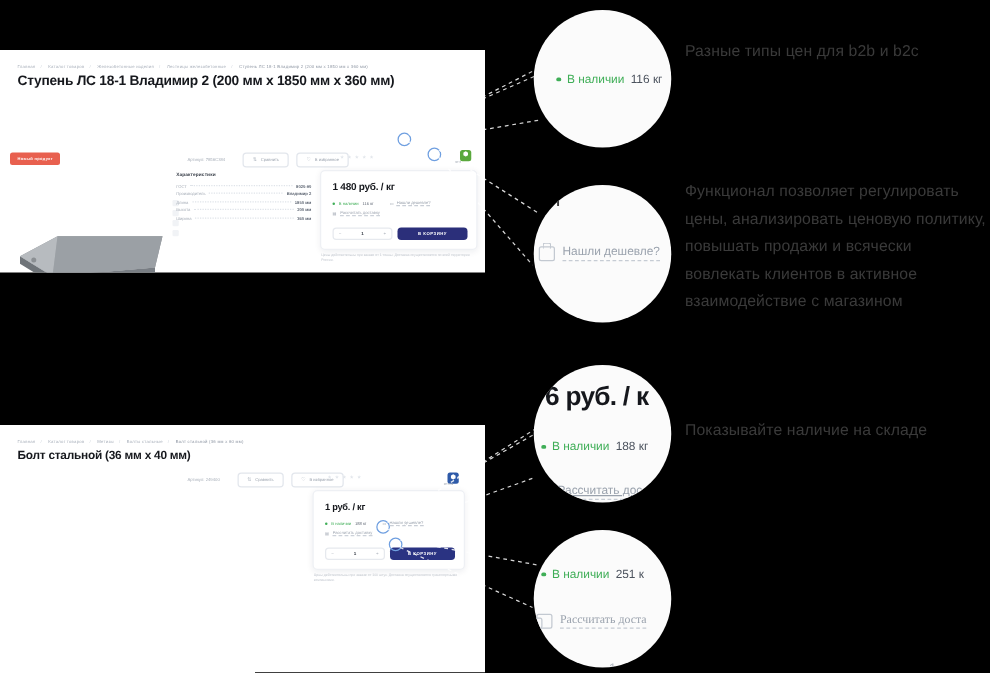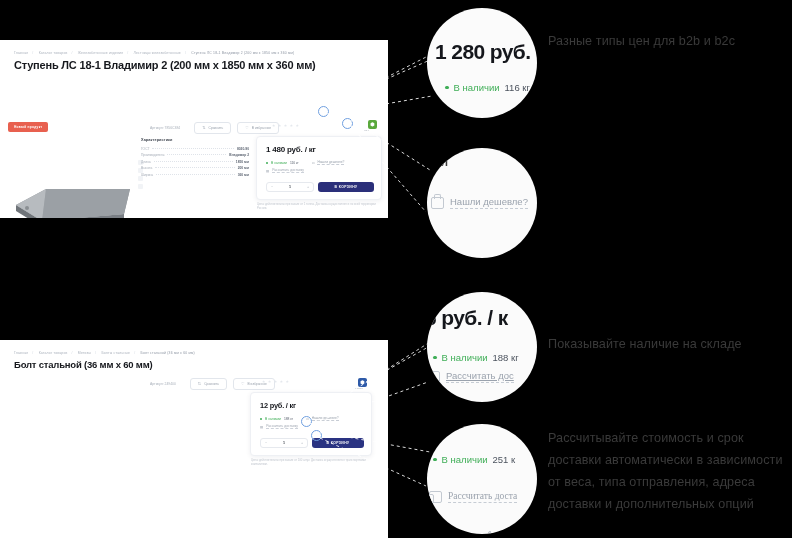--- a/index.html
+++ b/index.html
@@ -325,21 +325,21 @@
   </div>
 
   <div class="shot" id="shot-bottom">
     <div class="crumbs">
       <span>Главная</span><span class="sep">/</span>
       <span>Каталог товаров</span><span class="sep">/</span>
       <span>Метизы</span><span class="sep">/</span>
       <span>Болты стальные</span><span class="sep">/</span>
       <span class="cur">Болт стальной (36 мм х 60 мм)</span>
     </div>
-    <div class="ptitle">Болт стальной (36 мм x 60 мм)</div>
+    <div class="ptitle">Болт стальной (36 мм x 40 мм)</div>
 
     <div class="tools" style="left:150px;top:38px;">
       <span class="art-code">Артикул: 249400</span>
       <span class="tbtn">
         <span class="gl">⇅</span>
         <span>Сравнить</span>
       </span>
       <span class="tbtn">
         <span class="gl">♡</span>
         <span>В избранное</span>
@@ -353,21 +353,21 @@
         <i></i>
         <i></i>
     </div>
 
     <div class="logo-badge" style="left:358px;top:38px;">
       <span class="lg">⬢</span>
     </div>
     <div class="logo-cap" style="left:355px;top:47px;">МЕТИЗ</div>
 
     <div class="pricecard" style="left:250px;top:52px;">
-      <div class="price-big">12 руб. / кг</div>
+      <div class="price-big">1 руб. / кг</div>
       <div class="stock-row">
         <span class="dot"></span>
         <span class="stock-txt">В наличии</span>
         <span class="stock-qty">188 кг</span>
         <span class="cheaper">
           <span>▭</span>
           <span class="u">Нашли дешевле?</span>
         </span>
       </div>
       <div class="ship-row">
@@ -401,48 +401,47 @@
       <line x1="310" y1="424" x2="428" y2="382"></line>
       <line x1="320" y1="432" x2="430" y2="452"></line>
       <line x1="320" y1="438" x2="426" y2="486"></line>
       <line x1="375" y1="84" x2="430" y2="60"></line>
       <line x1="366" y1="382" x2="430" y2="346"></line>
     </g>
   </svg>
 
   <div class="mag" id="mag1">
     <div class="inner" style="left:8px;top:32px;">
-      <div class="m-price">1 280 руб.</div>
       <div class="m-stock" style="margin-top:18px;margin-left:10px;">
         <span class="d"></span>
         <span class="t">В наличии</span>
         <span class="q">116 кг</span>
       </div>
     </div>
   </div>
 
   <div class="mag" id="mag2">
     <div class="inner" style="left:4px;top:48px;">
       <div class="m-link">
         <span class="m-ico bag"></span>
         <span class="u">Нашли дешевле?</span>
       </div>
     </div>
     <div class="inner" style="left:14px;top:8px;color:#3a3a3a;font-size:11px;font-weight:bold;">л</div>
   </div>
 
   <div class="mag" id="mag3">
-    <div class="inner" style="left:-2px;top:14px;">
+    <div class="inner" style="left:-2px;top:14px;text-align:right;">
       <div class="m-price">6 руб. / к</div>
       <div class="m-stock" style="margin-top:22px;margin-left:8px;">
         <span class="d"></span>
         <span class="t">В наличии</span>
         <span class="q">188 кг</span>
       </div>
-      <div class="m-link" style="margin-top:7px;margin-left:2px;text-decoration:underline;">
+      <div class="m-link" style="margin-top:24px;margin-left:2px;text-decoration:underline;">
         <span class="m-ico box"></span>
         <span class="u">Рассчитать дос</span>
       </div>
     </div>
   </div>
 
   <div class="mag" id="mag4">
     <div class="inner" style="left:-2px;top:30px;">
       <div class="m-stock" style="margin-left:8px;">
         <span class="d"></span>
@@ -451,16 +450,16 @@
       </div>
       <div class="m-link" style="margin-top:26px;margin-left:4px;font-family:Liberation Serif, serif;">
         <span class="m-ico box"></span>
         <span class="u">Рассчитать доста</span>
       </div>
       <div class="m-qty-pill" style="margin-top:26px;margin-left:62px;">1</div>
     </div>
   </div>
 
   <div class="feat" id="feat1">Разные типы цен для b2b и b2c</div>
+  <div class="feat" id="feat2">Функционал позволяет регулировать цены, анализировать ценовую политику, повышать продажи и всячески вовлекать клиентов в активное взаимодействие с магазином</div>
   <div class="feat" id="feat3">Показывайте наличие на складе</div>
-  <div class="feat" id="feat4">Рассчитывайте стоимость и срок доставки автоматически в зависимости от веса, типа отправления, адреса доставки и дополнительных опций</div>
 
 </div>
 
 </body></html>

